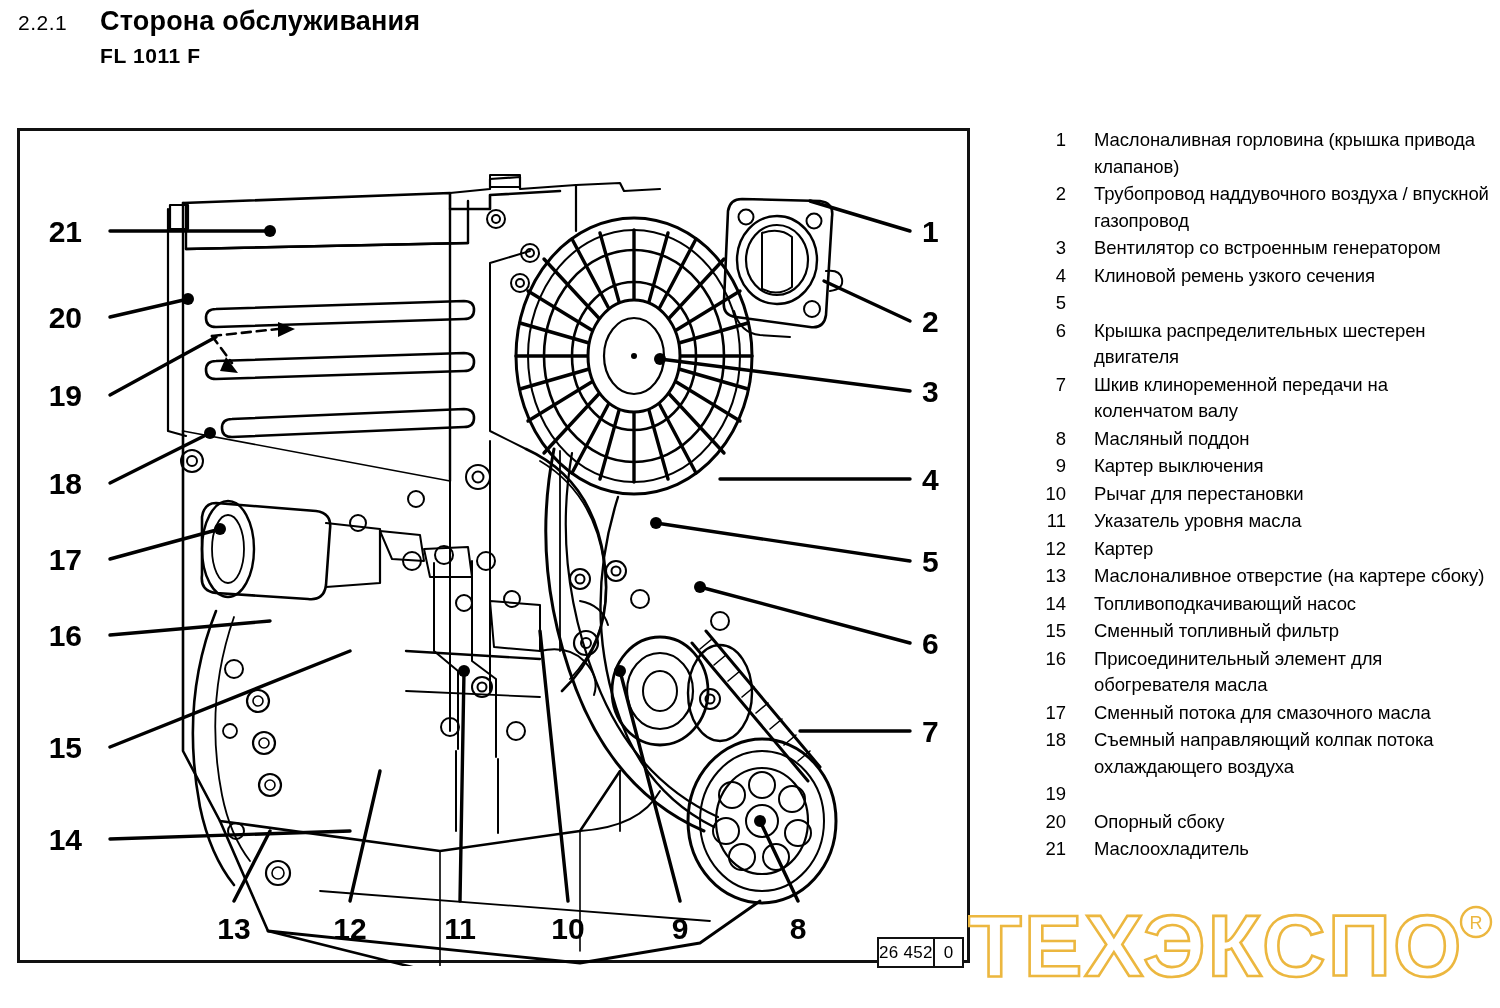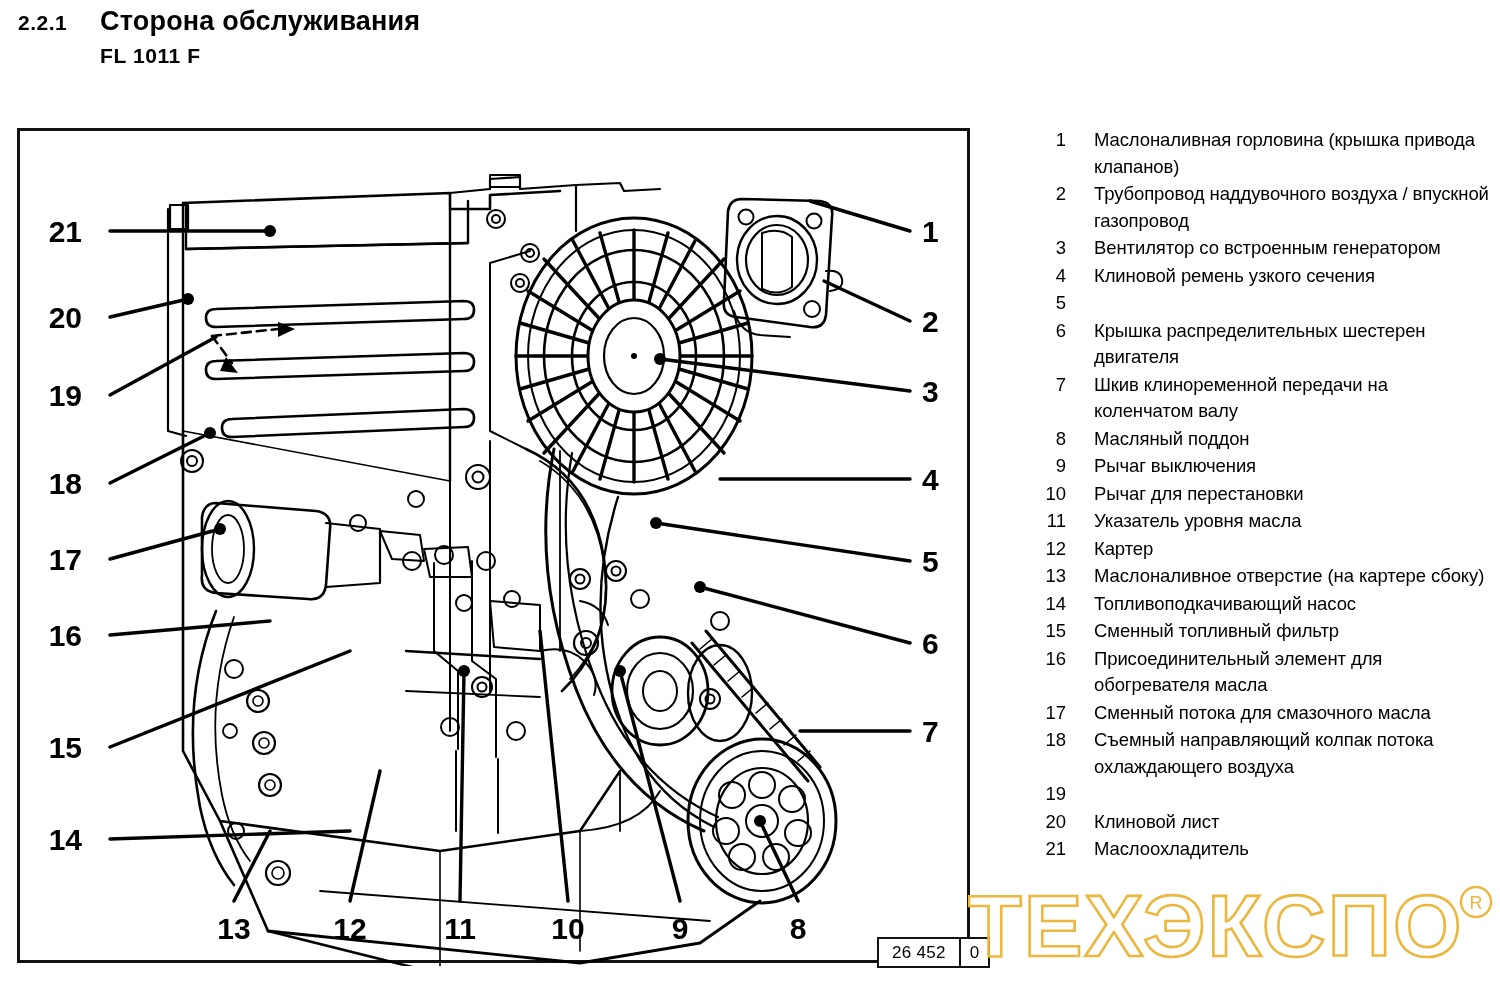--- a/index.html
+++ b/index.html
@@ -2,44 +2,44 @@
 <html><head>
 <meta charset="utf-8">
 <style>
   html,body{margin:0;padding:0;background:#ffffff;}
   body{width:1500px;height:1008px;position:relative;overflow:hidden;
        font-family:"Liberation Sans","DejaVu Sans",sans-serif;color:#000;}
 
   
   #header{position:absolute;left:18px;top:6px;width:700px;}
   .hrow{display:flex;align-items:baseline;}
-  .hnum{font-size:21px;font-weight:bold;letter-spacing:.5px;width:82px;}
+  .hnum{font-size:21px;font-weight:normal;letter-spacing:.5px;width:82px;}
   .htitle{font-size:27px;font-weight:bold;letter-spacing:.2px;}
   .hsub{font-size:21px;font-weight:bold;margin-left:82px;margin-top:7px;letter-spacing:.6px;}
 
   
   #figure-frame{position:absolute;left:17px;top:128px;width:953px;height:835px;
                 border:3px solid #111;box-sizing:border-box;background:#fff;}
   #figure-svg{position:absolute;left:0;top:0;width:953px;height:835px;}
 
   
   #legend{position:absolute;left:1032px;top:127px;width:460px;}
   .leg-item{display:flex;margin-bottom:1px;}
   .leg-num{width:34px;text-align:right;flex:0 0 34px;font-size:18.5px;line-height:26.5px;}
   .leg-txt{margin-left:28px;font-size:18.5px;line-height:26.5px;letter-spacing:-0.1px;}
 
   
   #partbox{position:absolute;left:877px;top:937px;display:flex;border:2px solid #111;
            background:#fff;height:27px;align-items:stretch;}
-  #partbox .pb-a{padding:0 13px;font-size:17px;display:flex;align-items:center;
+  #partbox .pb-a{padding:0 0;font-size:17px;display:flex;align-items:center;
                  border-right:2px solid #111;letter-spacing:.3px;}
   #partbox .pb-b{padding:0 9px;font-size:17px;display:flex;align-items:center;}
 
   
-  #watermark{position:absolute;left:968px;top:880px;width:532px;height:90px;pointer-events:none;}
+  #watermark{position:absolute;left:968px;top:900px;width:532px;height:90px;pointer-events:none;}
 </style>
 </head>
 <body>
 
 <div id="header">
   <div class="hrow">
     <span class="hnum">2.2.1</span>
     <span class="htitle">Сторона обслуживания</span>
   </div>
   <div class="hsub">FL 1011 F</div>
@@ -356,21 +356,21 @@
   <div class="leg-item">
       <span class="leg-num">7</span>
       <span class="leg-txt">Шкив клиноременной передачи на коленчатом валу</span>
     </div>
   <div class="leg-item">
       <span class="leg-num">8</span>
       <span class="leg-txt">Масляный поддон</span>
     </div>
   <div class="leg-item">
       <span class="leg-num">9</span>
-      <span class="leg-txt">Рычаг выключения</span>
+      <span class="leg-txt">Картер выключения</span>
     </div>
   <div class="leg-item">
       <span class="leg-num">10</span>
       <span class="leg-txt">Рычаг для перестановки</span>
     </div>
   <div class="leg-item">
       <span class="leg-num">11</span>
       <span class="leg-txt">Указатель уровня масла</span>
     </div>
   <div class="leg-item">
@@ -399,21 +399,21 @@
     </div>
   <div class="leg-item">
       <span class="leg-num">18</span>
       <span class="leg-txt">Съемный направляющий колпак потока охлаждающего воздуха</span>
     </div>
   <div class="leg-item">
       <span class="leg-num">19</span>
     </div>
   <div class="leg-item">
       <span class="leg-num">20</span>
-      <span class="leg-txt">Клиновой лист</span>
+      <span class="leg-txt">Опорный сбоку</span>
     </div>
   <div class="leg-item">
       <span class="leg-num">21</span>
       <span class="leg-txt">Маслоохладитель</span>
     </div>
 </div>
 
 <div id="partbox">
   <div class="pb-a">26 452</div>
   <div class="pb-b">0</div>

